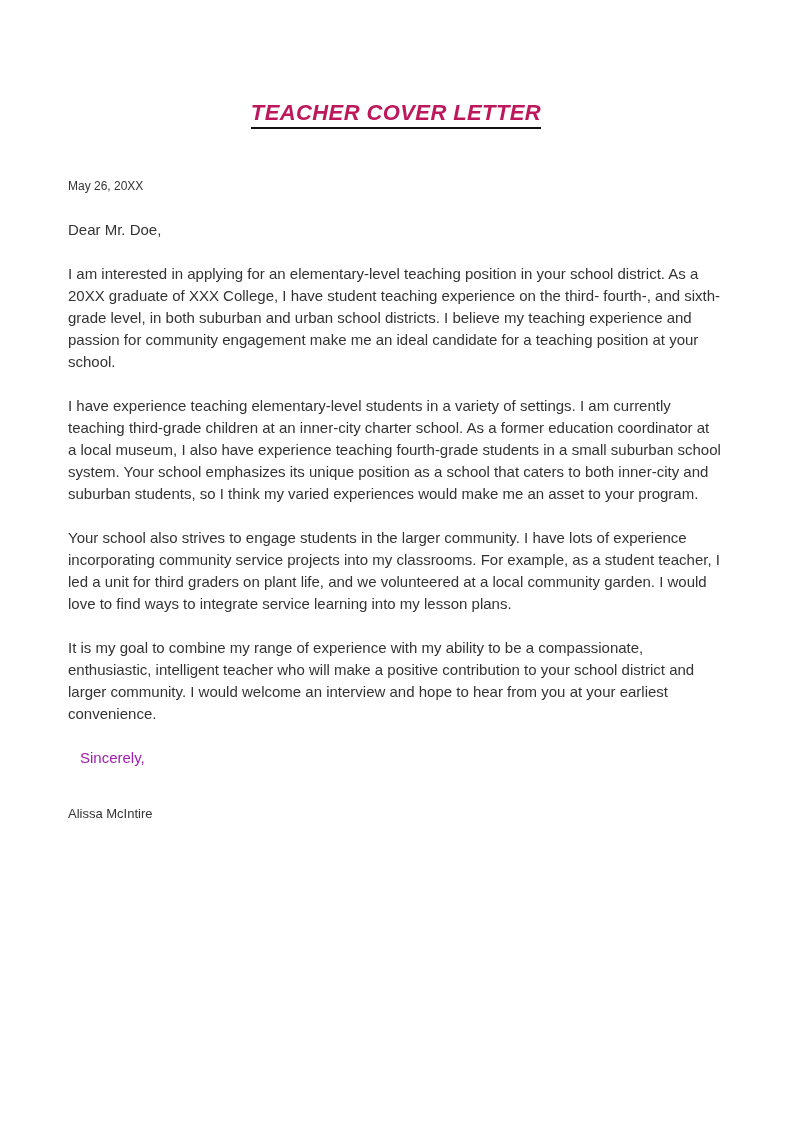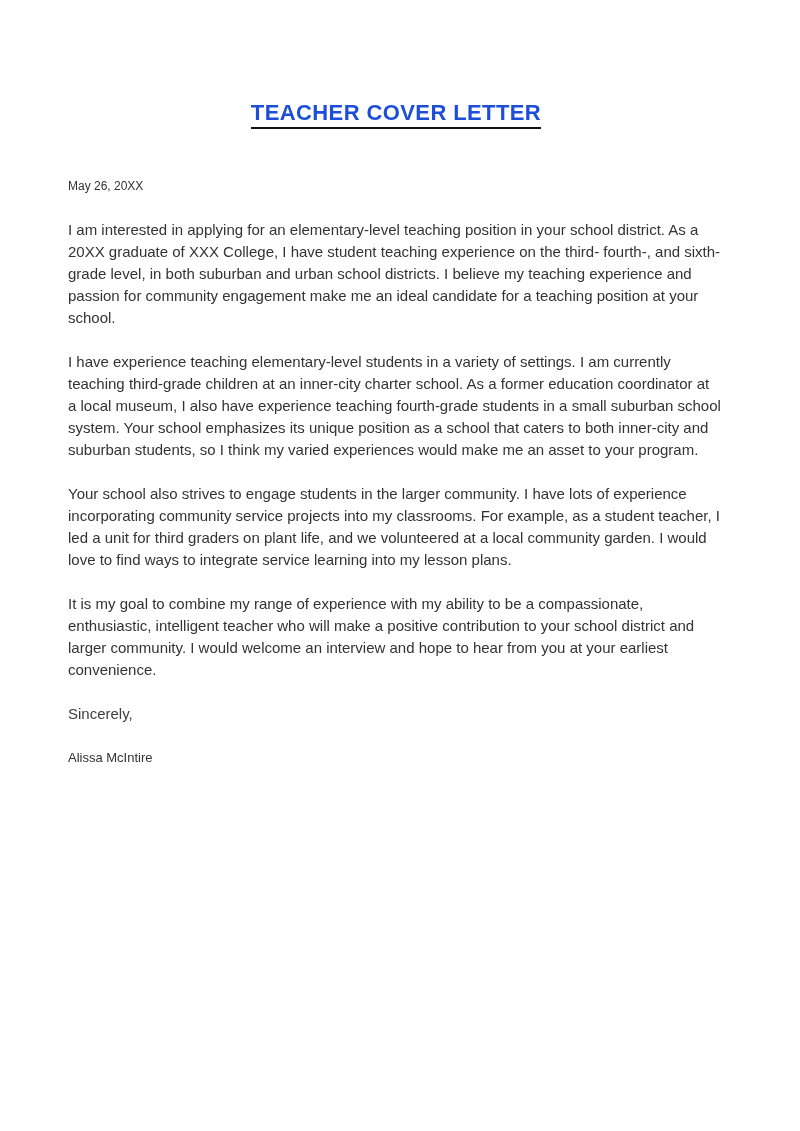--- a/index.html
+++ b/index.html
@@ -28,22 +28,23 @@
     top: 0;
     width: 656px;
   }
   .doc-title {
     margin: 0;
     padding: 0;
     text-align: center;
     font-size: 22px;
     font-weight: bold;
     letter-spacing: 0.4px;
-    color: #1d4ed8;
+    color: #be185d;
     padding-top: 100px;
+    font-style: italic;
   }
   .doc-title .title-text {
     display: inline-block;
     border-bottom: 2px solid #121212;
     padding-bottom: 2px;
     line-height: 1.15;
   }
   .date-line {
     margin: 0;
     padding-top: 46px;
@@ -62,25 +63,25 @@
     padding-top: 22px;
   }
   .body-par {
     margin: 0 3px 22px 0;
     font-size: 15px;
     line-height: 22px;
     color: #333333;
     text-align: left;
   }
   .closing {
-    margin: 0;
+    margin: 12px;
     padding-top: 0px;
     font-size: 15px;
     line-height: 22px;
-    color: #404040;
+    color: #a21caf;
   }
   .signature {
     margin: 0;
     padding-top: 22px;
     font-size: 13px;
     line-height: 22px;
     color: #333333;
   }
 </style>
 </head>
@@ -88,20 +89,21 @@
 
 <div class="page">
   <div class="letter">
 
     <h1 class="doc-title">
       <span class="title-text">TEACHER COVER LETTER</span>
     </h1>
 
     <p class="date-line">May 26, 20XX</p>
 
+    <p class="salutation">Dear Mr. Doe,</p>
 
     <div class="body-block">
       <p class="body-par">I am interested in applying for an elementary-level teaching position in your school district. As a 20XX graduate of XXX College, I have student teaching experience on the third- fourth-, and sixth-grade level, in both suburban and urban school districts. I believe my teaching experience and passion for community engagement make me an ideal candidate for a teaching position at your school.</p>
       <p class="body-par">I have experience teaching elementary-level students in a variety of settings. I am currently teaching third-grade children at an inner-city charter school. As a former education coordinator at a local museum, I also have experience teaching fourth-grade students in a small suburban school system. Your school emphasizes its unique position as a school that caters to both inner-city and suburban students, so I think my varied experiences would make me an asset to your program.</p>
       <p class="body-par">Your school also strives to engage students in the larger community. I have lots of experience incorporating community service projects into my classrooms. For example, as a student teacher, I led a unit for third graders on plant life, and we volunteered at a local community garden. I would love to find ways to integrate service learning into my lesson plans.</p>
       <p class="body-par">It is my goal to combine my range of experience with my ability to be a compassionate, enthusiastic, intelligent teacher who will make a positive contribution to your school district and larger community. I would welcome an interview and hope to hear from you at your earliest convenience.</p>
     </div>
 
     <p class="closing">Sincerely,</p>
 

